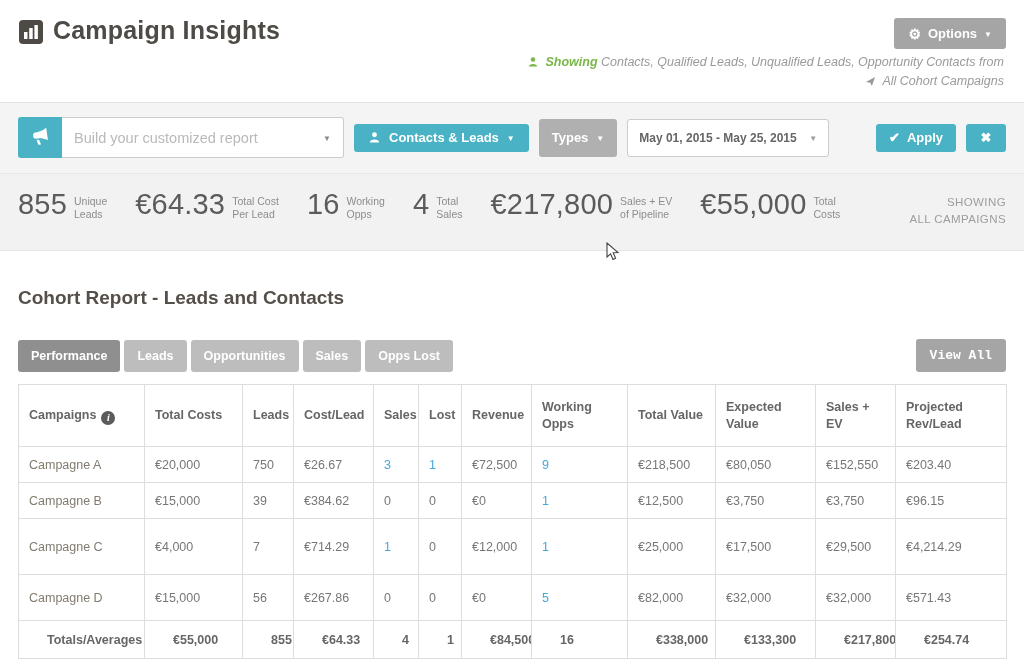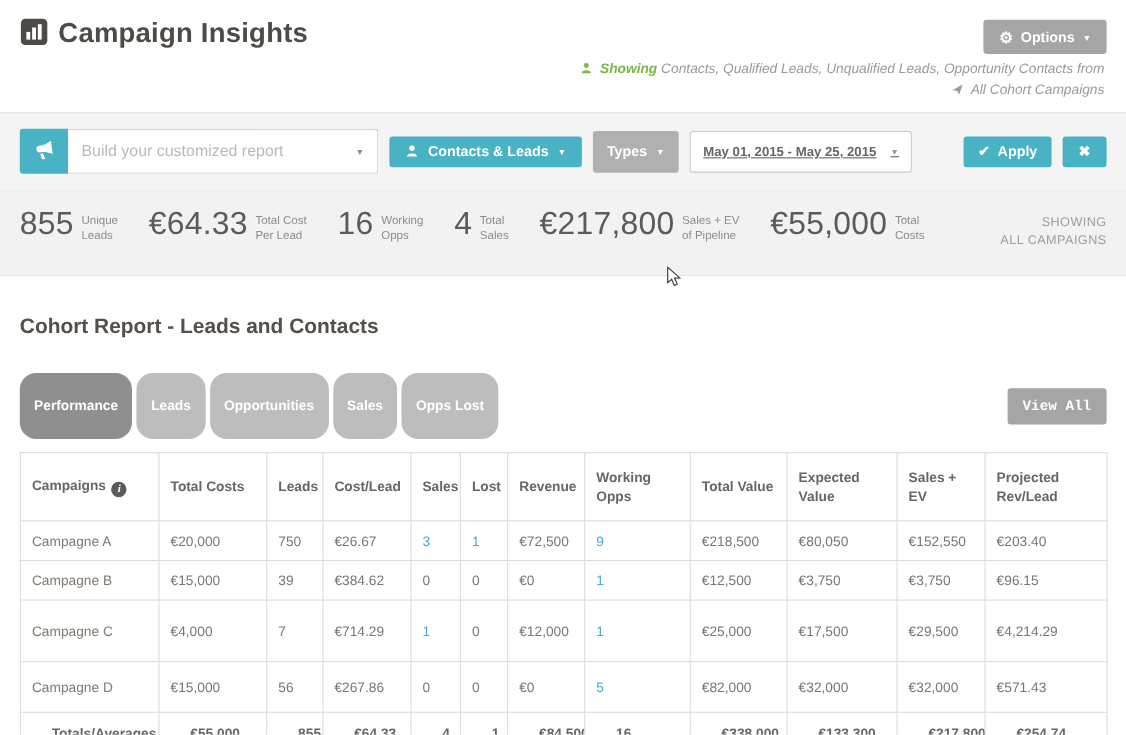--- a/index.html
+++ b/index.html
@@ -5,21 +5,21 @@
   * { box-sizing: border-box; margin: 0; padding: 0; }
   html,body { width:1024px; height:668px; }
   body {
     font-family: "Liberation Sans", sans-serif;
     background:#fff; color:#666; position:relative; overflow:hidden;
   }
   .page { width:1024px; height:668px; position:relative; }
 
   
   .top-header { display:flex; justify-content:space-between; align-items:flex-start; padding:16px 18px 4px 18px; }
-  .title-wrap { display:flex; align-items:flex-start; gap:9px; }
+  .title-wrap { display:flex; align-items:flex-end; gap:9px; }
   .title-wrap h1 { font-size:25px; font-weight:bold; color:#4e4a45; letter-spacing:.2px; }
   .chart-icon svg { display:block; }
   .btn { border:none; cursor:pointer; border-radius:3px; color:#fff; font-weight:bold; font-family:"Liberation Sans",sans-serif; }
   .btn-options { background:#a5a5a5; font-size:13px; padding:8px 14px; display:flex; align-items:center; gap:7px; margin-top:2px; }
   .gear { font-size:14px; line-height:1; }
   .caret { font-size:8px; line-height:1; position:relative; top:1px; }
 
   
   .showing-note { text-align:right; padding:0 20px 10px 18px; font-style:italic; font-size:12.5px; color:#9a9a9a; line-height:1.55; }
   .showing-note .green { color:#7ab648; font-weight:bold; }
@@ -32,41 +32,41 @@
   .report-group { display:flex; width:326px; height:41px; }
   .report-icon-box { width:44px; background:#4ab2c5; border-radius:3px 0 0 3px; display:flex; align-items:center; justify-content:center; flex:none; }
   .report-input { flex:1; background:#fff; border:1px solid #ccc; border-left:none; border-radius:0 3px 3px 0;
     display:flex; align-items:center; padding:0 12px; color:#b9b9b9; font-size:14.5px; cursor:text; }
   .report-input .ph { flex:1; }
   .report-input .caret { color:#8a8a8a; }
   .btn-teal { background:#4ab2c5; font-size:13px; height:28px; padding:0 14px; display:flex; align-items:center; gap:8px; }
   .btn-gray { background:#b0b0b0; font-size:13px; height:38px; padding:0 13px; display:flex; align-items:center; gap:8px; }
   .person-icon svg { display:block; }
   .date-input { background:#fff; border:1px solid #ccc; border-radius:3px; height:38px; width:202px;
-    display:flex; align-items:center; justify-content:space-between; padding:0 11px; font-size:12px; font-weight:bold; color:#666; cursor:pointer;text-decoration:underline; }
+    display:flex; align-items:center; justify-content:space-between; padding:0 11px; font-size:12px; font-weight:bold; color:#666; cursor:pointer; }
   .date-input .caret { color:#9a9a9a; }
   .toolbar-spacer { flex:1; }
   .btn-apply { width:80px; justify-content:center; gap:7px; }
   .check-glyph { font-size:13px; }
   .btn-x { width:40px; justify-content:center; padding:0; font-size:13px; }
 
   
   .stats-row { background:#f2f2f2; border-bottom:1px solid #e7e7e7; padding:14px 18px 22px 18px;
     display:flex; align-items:flex-start; gap:28px; }
   .stat { display:flex; align-items:flex-start; }
   .stat-value { font-size:29px; color:#5b5b5b; letter-spacing:.2px; }
   .stat-label { margin-left:7px; margin-top:7px; font-size:10.5px; color:#8d8d8d; line-height:1.25; }
   .stats-showing { margin-left:auto; text-align:right; font-size:11.5px; color:#9d9d9d; line-height:1.5; letter-spacing:.4px; padding-top:6px; }
 
   
   .section-title { margin:36px 18px 30px 18px; font-size:19px; font-weight:bold; color:#554f49; }
 
   
   .tabs-row { margin:0 18px 12px 18px; display:flex; align-items:center; gap:4px; }
-  .tab { background:#bdbdbd; color:#fff; font-weight:bold; font-size:12.5px; padding:23px 13px; border-radius:15px; cursor:pointer; }
+  .tab { background:#bdbdbd; color:#fff; font-weight:bold; font-size:12.5px; padding:9px 13px; border-radius:3px; cursor:pointer; }
   .tab.active { background:#8f8f8f; }
   .btn-viewall { margin-left:auto; background:#a5a5a5; font-size:13px; padding:9px 14px;font-family:Liberation Mono, monospace; }
 
   
   table.cohort { margin:0 18px; width:988px; border-collapse:collapse; table-layout:fixed; font-size:12.5px; color:#777; background:#fff; }
   .cohort th, .cohort td { border:1px solid #ddd; padding:7px 10px; text-align:left; vertical-align:middle; overflow:hidden; }
   .cohort thead th { color:#666; font-weight:bold; height:62px; line-height:1.35; }
   .cohort tbody tr:nth-child(1) { height:36px; }
   .cohort tbody tr:nth-child(2) { height:36px; }
   .cohort tbody tr:nth-child(3) { height:56px; }

